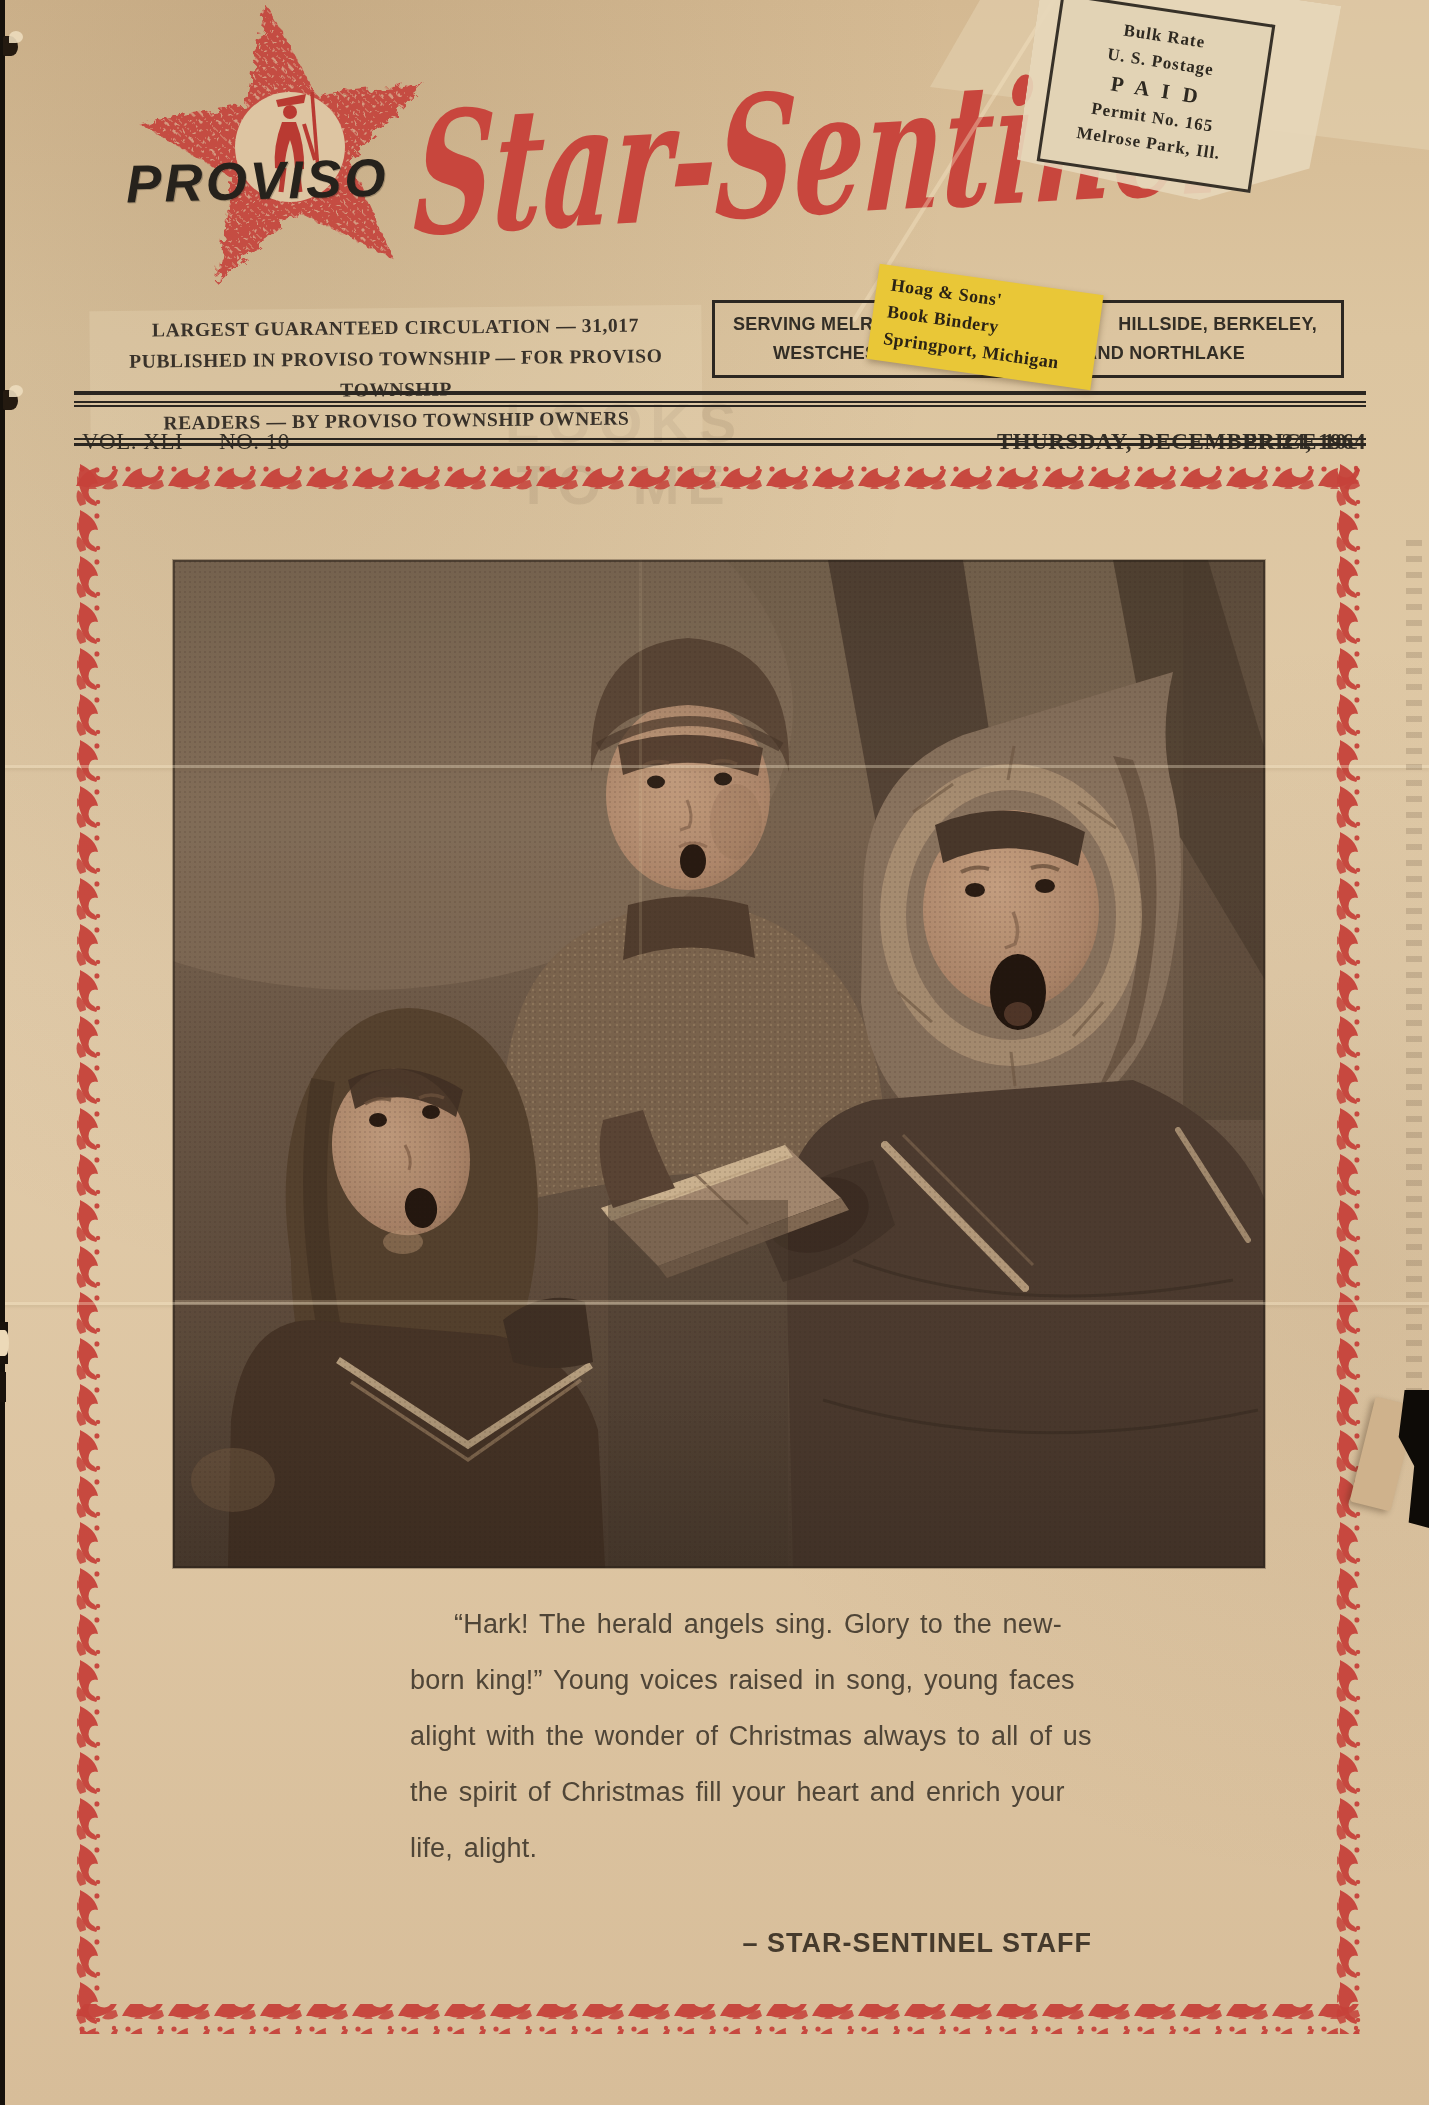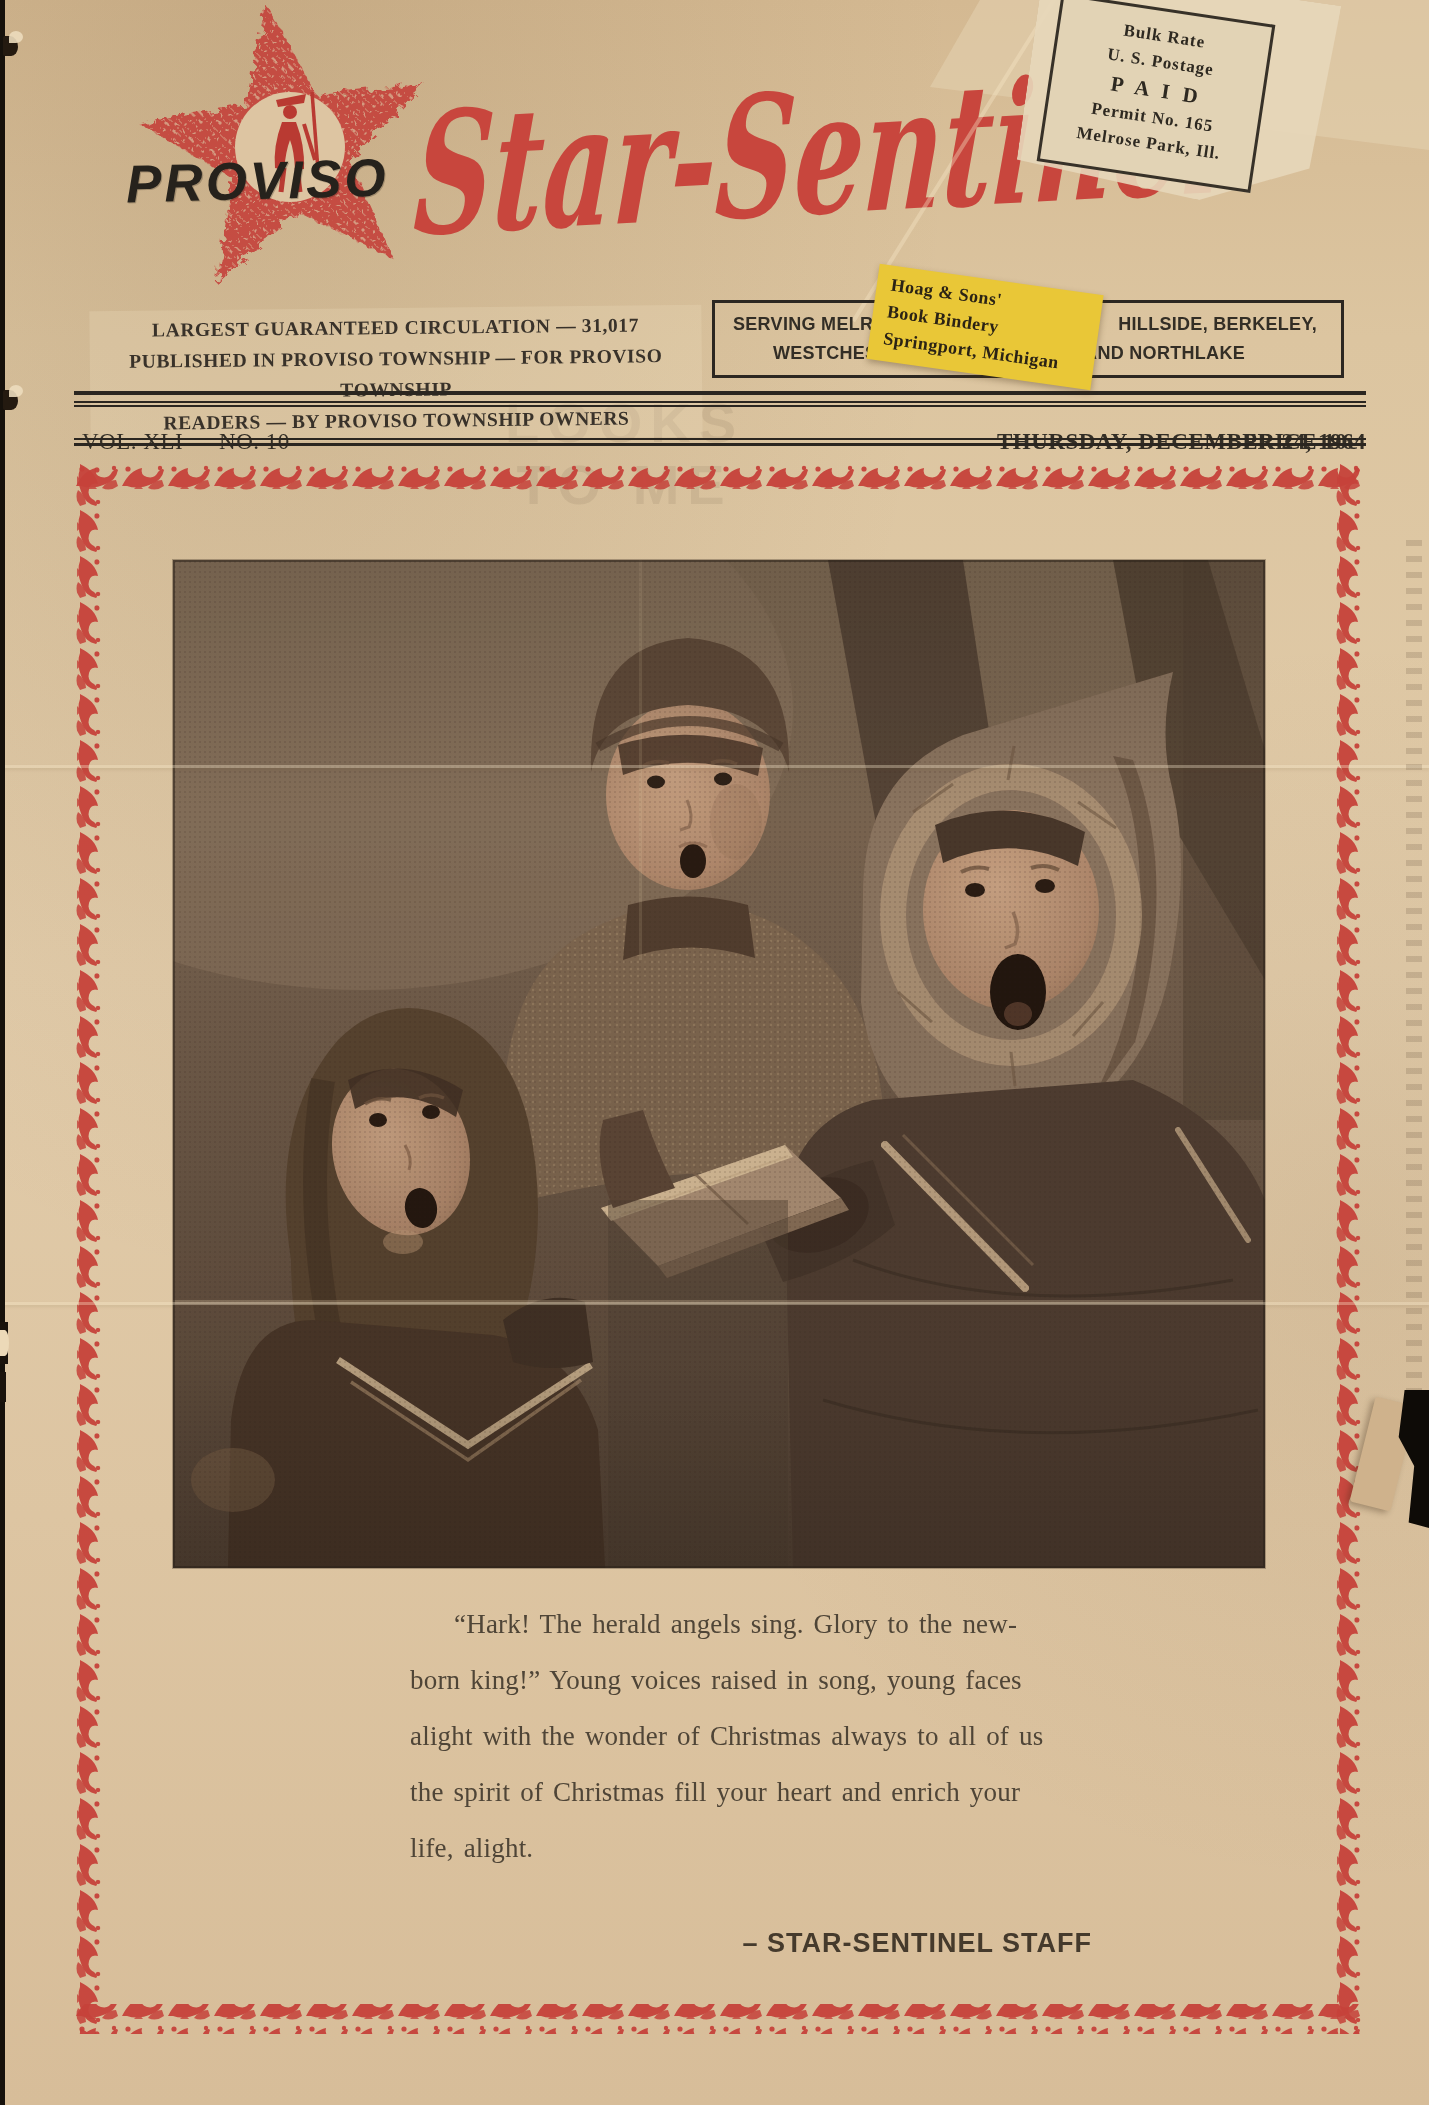--- a/index.html
+++ b/index.html
@@ -69,21 +69,21 @@
   .dl-date{position:absolute;left:0;right:0;text-align:right;top:0;font-weight:600;}
   .dl-price{position:absolute;right:8px;top:0;font-weight:bold;}
   
   .frame-wrap{left:74px;top:462px;width:1290px;height:1572px;z-index:3;}
   
   .photo-wrap{left:173px;top:560px;width:1092px;height:1008px;z-index:4;box-shadow:0 0 0 1px rgba(45,34,24,.3);}
   
   .caption{left:410px;top:1596px;width:672px;z-index:4;
     font-family:"Liberation Sans","DejaVu Sans",sans-serif;font-size:27px;color:#4f4537;
     letter-spacing:.2px;word-spacing:3px;}
-  .caption p{margin:0;line-height:56px;white-space:nowrap;font-family:Liberation Serif, serif;}
+  .caption p{margin:0;line-height:56px;white-space:nowrap;}
   .caption p:first-child{padding-left:44px;}
   .attribution{left:424px;top:1928px;width:672px;text-align:right;padding-right:4px;box-sizing:border-box;z-index:4;
     font-family:"Liberation Sans","DejaVu Sans",sans-serif;font-size:27px;font-weight:bold;color:#453a2c;letter-spacing:1px;}
 </style>
 </head>
 <body>
 
 <div id="page">
 
   <div class="abs mail-paper-wide"></div>

